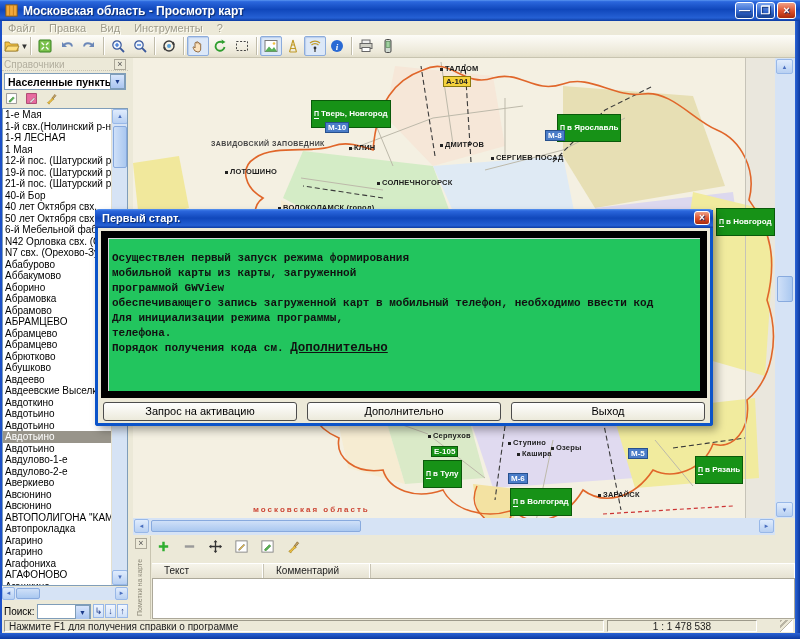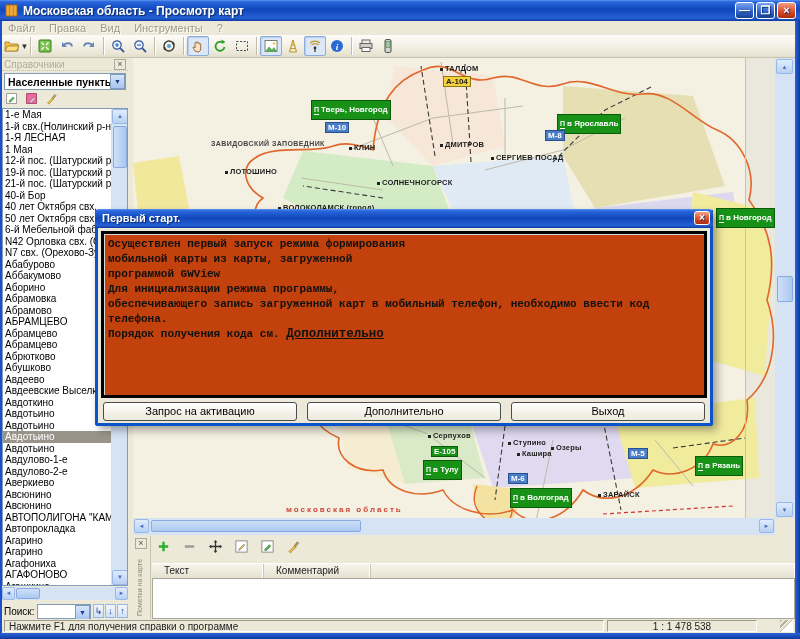--- a/index.html
+++ b/index.html
@@ -70,21 +70,21 @@
     color:#24408e; font-size:9px; line-height:12px; text-align:center; }
 
   
   .map { position:absolute; left:133px; top:58px; width:642px; height:460px; overflow:hidden; background:#f4f0e2; }
   .map svg.base { position:absolute; left:0; top:0; }
   .town { position:absolute; font-size:7.5px; font-weight:bold; color:#1c1c1c; white-space:nowrap; letter-spacing:0.2px; }
   .town .dot { display:inline-block; width:3px; height:3px; background:#222; margin-right:2px; vertical-align:middle; }
   .maplabel-reserve { position:absolute; font-size:7px; font-weight:bold; color:#444; white-space:nowrap; letter-spacing:0.4px; }
   .maplabel-region { position:absolute; font-size:8px; font-weight:bold; color:#cc4433; white-space:nowrap; letter-spacing:2px; }
   .badge { position:absolute; font-size:8px; font-weight:bold; white-space:nowrap; line-height:10px; padding:0 2px; }
-  .badge.green { background:#179217; border:1px solid #0a5a0a; color:#fff; display:flex; align-items:center; gap:2px; height:20px; }
+  .badge.green { background:#179217; border:1px solid #0a5a0a; color:#fff; display:flex; align-items:center; gap:2px; height:28px; }
   .badge.green-plain { background:#179217; border:1px solid #0a5a0a; color:#fff; height:11px; }
   .badge.blue { background:#4a7cc8; border:1px solid #27508e; color:#fff; height:11px; }
   .badge.yellow { background:#f5d23c; border:1px solid #8a7a10; color:#222; height:11px; }
   .road-ico { font-size:7px; color:#fff; line-height:8px; border-bottom:1px solid #fff; }
   .map-vscroll { position:absolute; left:775px; top:58px; width:20px; height:460px; background:#d6e3f5; }
   .map-hscroll { position:absolute; left:133px; top:518px; width:642px; height:17px; background:#d6e3f5; }
   .map-corner { position:absolute; left:775px; top:518px; width:20px; height:17px; background:#ece9d8; }
   .mscr-btn { position:absolute; background:linear-gradient(180deg,#e0ecfd,#b8d0f2); border:1px solid #98b8e8;
     border-radius:2px; color:#4a6fbf; text-align:center; }
 
@@ -113,22 +113,22 @@
     background:linear-gradient(135deg,transparent 50%,#fff 50%) ,repeating-linear-gradient(135deg,#b8b4a4 0 2px,transparent 2px 4px); }
 
   
   .dialog { position:absolute; left:95px; top:210px; width:618px; height:216px; background:#ece9d8;
     border:3px solid #0b53c9; border-top:none; border-radius:0 0 3px 3px; box-shadow:4px 4px 8px rgba(0,0,0,0.35); z-index:50; }
   .dlg-title { position:absolute; left:-3px; top:-1px; width:618px; height:19px; border-radius:4px 4px 0 0;
     background:linear-gradient(180deg,#5a96f0 0%,#2b67dd 10%,#1047bb 48%,#2560d4 86%,#0c3ba2 100%);
     color:#fff; font-weight:bold; font-size:11px; line-height:18px; padding-left:7px; text-shadow:1px 1px 1px #0a2a6a; }
   .dlg-close { position:absolute; right:3px; top:2px; width:16px; height:14px; border:1px solid #fff; border-radius:3px;
     background:linear-gradient(180deg,#f0a086,#dd4f2a 55%,#a82a0c); color:#fff; font-size:10px; line-height:12px; text-align:center; }
-  .dlg-box { position:absolute; left:3px; top:21px; width:606px; height:167px; background:#c2410c;
-    border:3px solid #000000; box-shadow:inset 1px 1px 0 #d8d8d8; padding:3px 4px;
+  .dlg-box { position:absolute; left:3px; top:21px; width:606px; height:167px; background:#22c55e;
+    border:7px solid #000000; box-shadow:inset 1px 1px 0 #d8d8d8; padding:13px 4px;
     font-family:"Liberation Mono", monospace; font-size:11px; font-weight:bold; color:#111; }
   .dlg-line { line-height:15px; white-space:nowrap; }
   .dlg-link { font-size:12.5px; text-decoration:underline; }
   .dlg-buttons { position:absolute; left:0; top:192px; width:612px; display:flex; justify-content:space-between; padding:0 5px; }
   .dlg-btn { width:194px; height:19px; border:1px solid #4c4c4c; border-radius:3px;
     background:linear-gradient(180deg,#fefefe,#eceadb); font-size:11px; text-align:center; line-height:17px; }
 </style>
 </head>
 <body>
 
@@ -458,21 +458,21 @@
       <div class="badge blue" style="left: 192px; top: 64px;">М-10</div>
       <div class="badge blue" style="left: 412px; top: 72px;">М-8</div>
       <div class="badge green" style="left: 583px; top: 150px;"><span class="road-ico">П</span>в Новгород</div>
       <div class="badge green-plain" style="left: 298px; top: 388px;">Е-105</div>
       <div class="badge green" style="left: 290px; top: 402px;"><span class="road-ico">П</span>в Тулу</div>
       <div class="badge blue" style="left: 495px; top: 390px;">М-5</div>
       <div class="badge green" style="left: 562px; top: 398px;"><span class="road-ico">П</span>в Рязань</div>
       <div class="badge blue" style="left: 375px; top: 415px;">М-6</div>
       <div class="badge green" style="left: 377px; top: 430px;"><span class="road-ico">П</span>в Волгоград</div>
       <div class="maplabel-reserve" style="left: 78px; top: 82px;">ЗАВИДОВСКИЙ ЗАПОВЕДНИК</div>
-      <div class="maplabel-region" style="left: 120px; top: 447px; margin-left: 33px;">московская область</div>
+      <div class="maplabel-region" style="left: 120px; top: 447px;">московская область</div>
     </div>
 </div>
 <div class="map-vscroll">
   <span class="mscr-btn" style="left:1px;top:1px;width:17px;height:15px;font-size:6px;line-height:14px">▲</span>
   <span class="scr-thumb" style="left:2px;top:218px;height:26px;width:16px"></span>
   <span class="mscr-btn" style="left:1px;bottom:1px;width:17px;height:15px;font-size:6px;line-height:14px">▼</span>
 </div>
 <div class="map-hscroll">
   <span class="mscr-btn" style="left:1px;top:1px;width:15px;height:14px;font-size:6px;line-height:13px">◄</span>
   <span class="hscr-thumb" style="left:18px;top:2px;width:210px;height:12px"></span>
@@ -539,22 +539,22 @@
 <div class="dialog">
   <div class="dlg-title">
     <span>Первый старт.</span>
     <span class="dlg-close"><span>×</span></span>
   </div>
   <div class="dlg-box">
     <div id="dlg-lines">
         <div class="dlg-line">Осуществлен первый запуск режима формирования</div>
         <div class="dlg-line">мобильной карты из карты, загруженной</div>
         <div class="dlg-line">программой GWView</div>
+        <div class="dlg-line">обеспечивающего запись загруженной карт в мобильный телефон, необходимо ввести код</div>
         <div class="dlg-line">Для инициализации режима программы,</div>
-        <div class="dlg-line">обеспечивающего запись загруженной карт в мобильный телефон, необходимо ввести код</div>
         <div class="dlg-line">телефона.</div>
       </div>
     <div class="dlg-line">
       <span>Порядок получения кода см. </span><span class="dlg-link">Дополнительно</span>
     </div>
   </div>
   <div class="dlg-buttons">
     <span class="dlg-btn">Запрос на активацию</span>
     <span class="dlg-btn">Дополнительно</span>
     <span class="dlg-btn">Выход</span>

